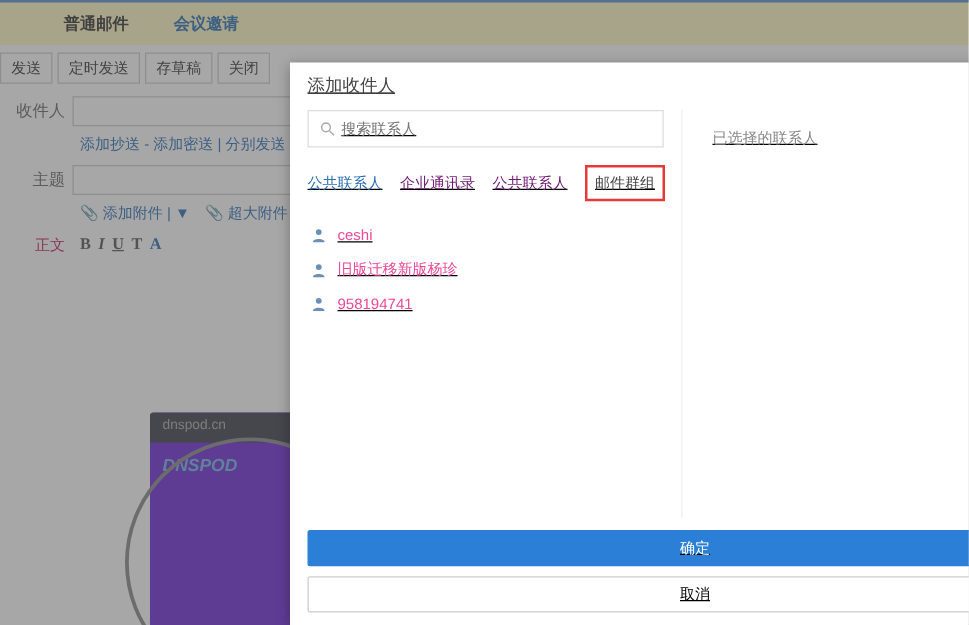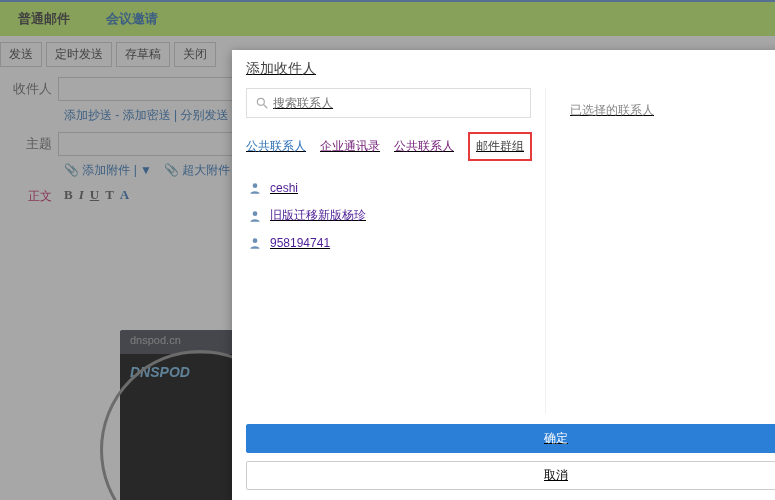--- a/index.html
+++ b/index.html
@@ -14,21 +14,22 @@
 }
 .bg-layer {
   position: absolute;
   top: 0; left: 0;
   width: 775px; height: 500px;
   background: #fff;
 }
 .top-tabs {
   display: flex;
   border-top: 2px solid #5b8fd6;
-  background: #bef264;
+  background: #fef9c3;
+  padding-left: 33px;
 }
 .top-tab {
   padding: 8px 18px;
   font-size: 13px;
   font-weight: bold;
   color: #333;
   cursor: pointer;
 }
 .top-tab.inactive { color: #2b6fb5; font-weight: bold; }
 .toolbar {
@@ -100,21 +101,21 @@
   position: absolute;
   top: 188px;
   left: 8px;
 }
 .bg-image {
   position: absolute;
   top: 330px;
   left: 120px;
   width: 220px;
   height: 170px;
-  background: #000000;
+  background: #6d28d9;
   border-radius: 3px 3px 0 0;
   overflow: hidden;
 }
 .bg-image-top {
   background: #3a3f48;
   height: 24px;
   padding: 4px 10px;
   color: #aaa;
   font-size: 11px;
 }
@@ -210,21 +211,21 @@
   color: #444;
   border: 2px solid #e63a3a;
   padding: 4px 6px;
 }
 .contact-item {
   display: flex;
   align-items: center;
   gap: 8px;
   padding: 6px 2px;
   font-size: 12px;
-  color: #4c1d95;
+  color: #ec4899;
   cursor: pointer;
 }
 .contact-item svg { flex-shrink: 0; }
 .modal-footer {
   padding: 10px 14px;
   display: flex;
   justify-content: flex-start;
   gap: 8px;
   flex-direction: column;
 }

